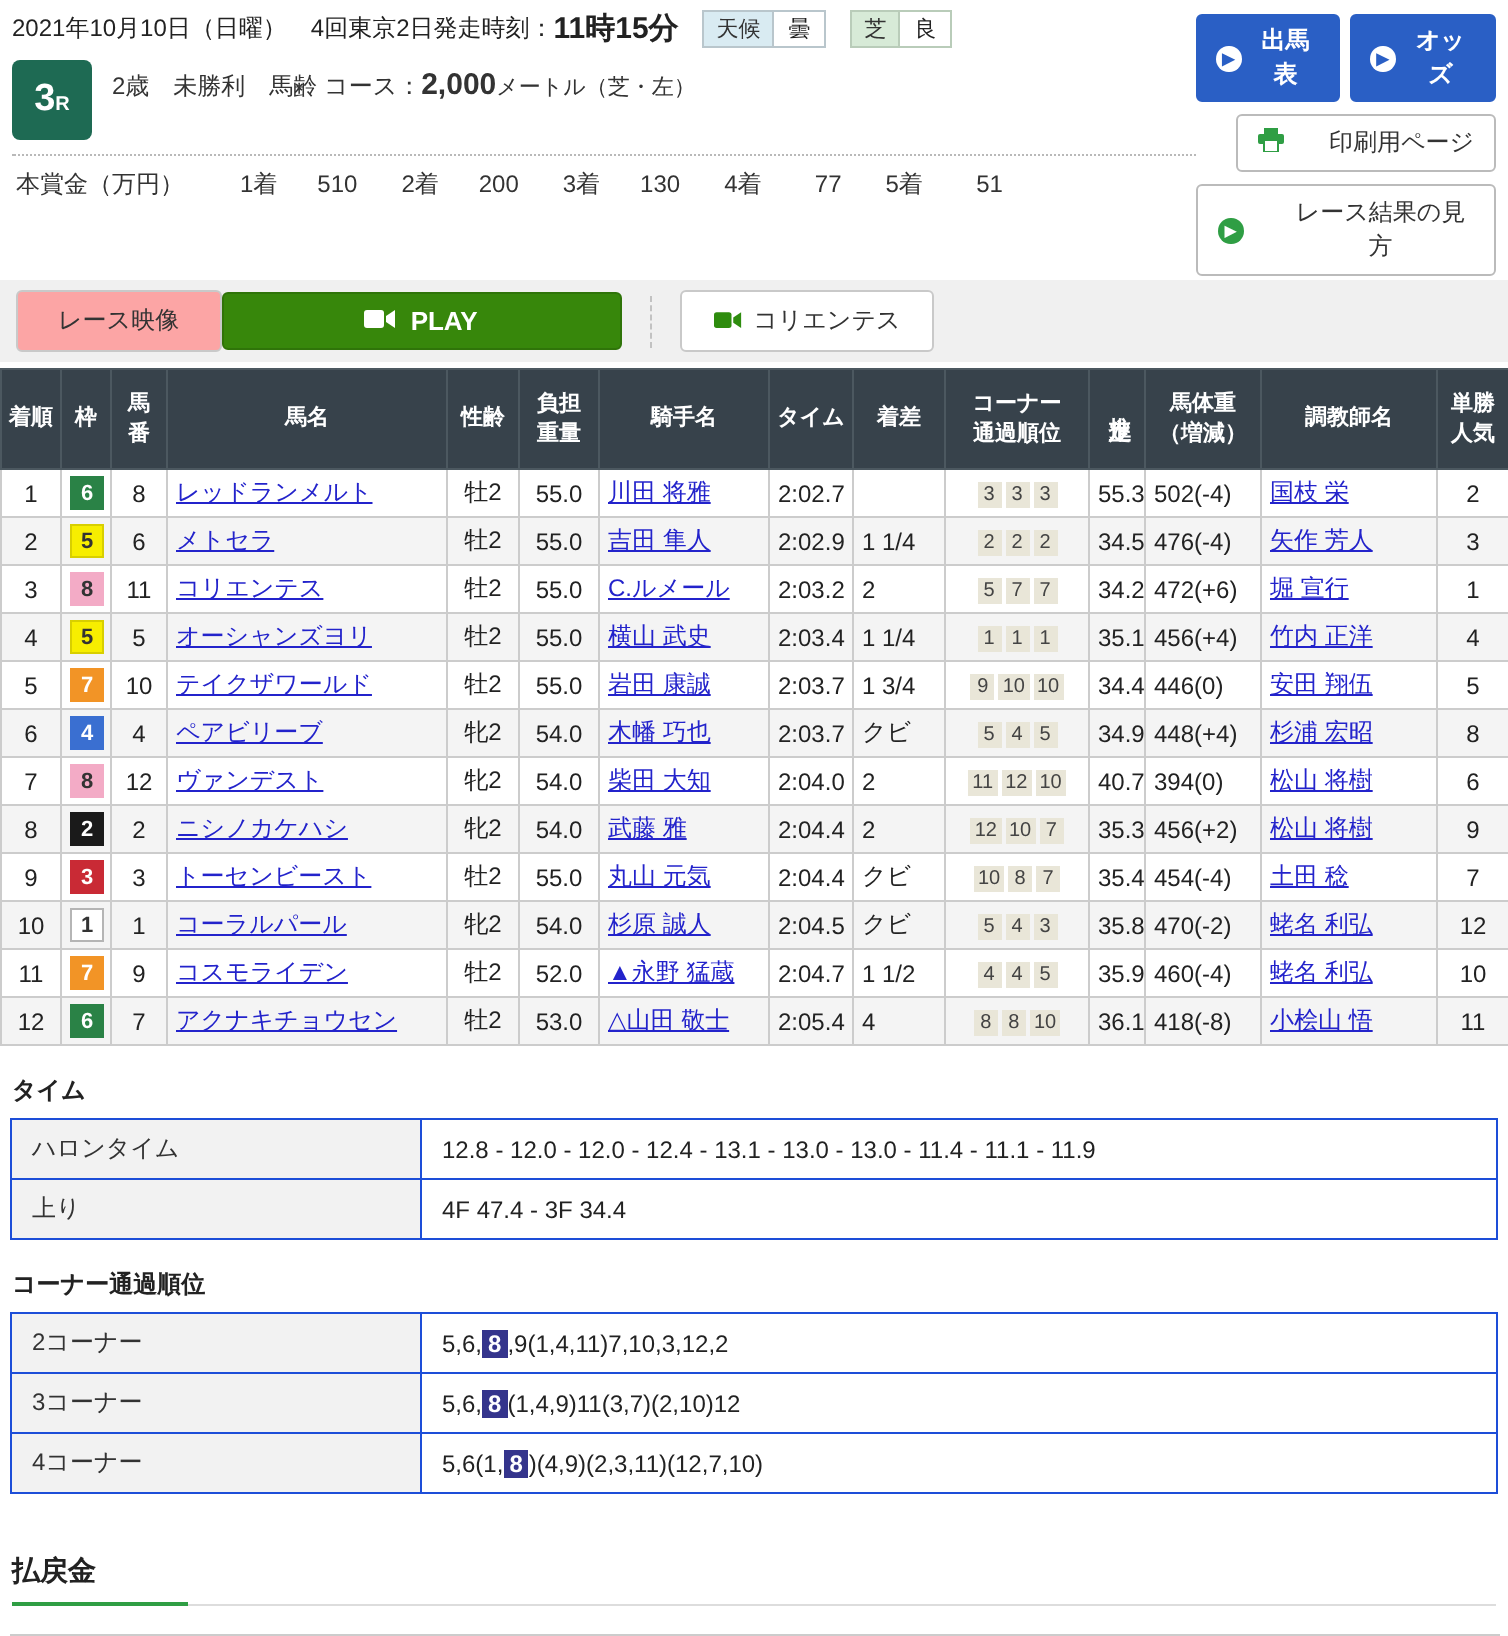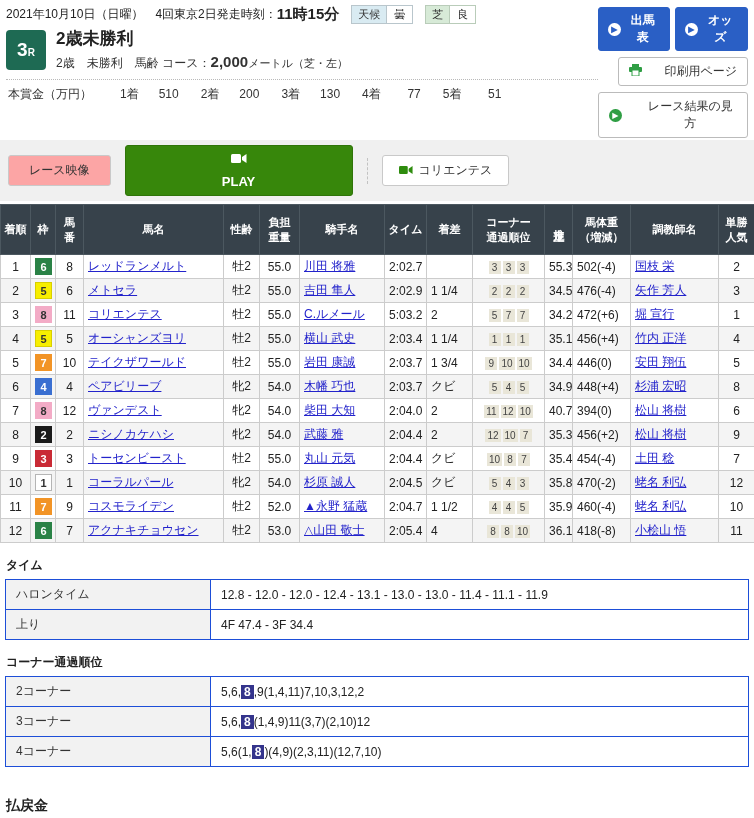--- a/index.html
+++ b/index.html
@@ -48,22 +48,22 @@
   .btn-line { background:#fff; border:1px solid #bbb; border-radius:3px; color:#333; font-size:12px;
               padding:5px 10px; display:inline-flex; align-items:center; gap:22px; cursor:pointer;justify-content:space-between; }
   .circ-g { width:13px; height:13px; border-radius:50%; background:#2f9e44; color:#fff;
             font-size:8px; line-height:13px; text-align:center; display:inline-block; }
 
   
   .videobar { background:#f0f0f0; padding:5px 8px; display:flex; align-items:center; margin-top:2px; }
   .btn-video { background:#fca5a5; border:1px solid #c9c9c9; border-radius:3px; font-size:12px; color:#333;
                padding:6px 20px; cursor:pointer; }
   .btn-play { background:#37870b; border:1px solid #2f7409; border-radius:3px; color:#fff; font-weight:bold;
-              font-size:13px; width:228px; margin-left:14px; padding:6px 0; display:inline-flex;
-              align-items:center; justify-content:center; gap:7px; cursor:pointer;flex-direction:column; }
+              font-size:13px; width:200px; padding:6px 0; display:inline-flex;
+              align-items:center; justify-content:center; gap:7px; cursor:pointer; }
   .vsep { border-left:1px dashed #c2c2c2; height:26px; margin:0 14px; }
   .btn-patrol { background:#fff; border:1px solid #c9c9c9; border-radius:3px; font-size:12px; color:#333;
                 padding:6px 16px; display:inline-flex; align-items:center; gap:6px; cursor:pointer; }
 
   
   table.results { border-collapse:collapse; width:754px; table-layout:fixed; margin-top:3px; }
   table.results th { background:#37424b; color:#fff; font-weight:bold; font-size:11px;
                      border:1px solid #4c5860; text-align:center; vertical-align:middle;
                      padding:3px 1px; white-space:pre-line; line-height:1.3; height:50px; }
   table.results th.vert span { writing-mode:vertical-rl; text-orientation:upright; line-height:1; letter-spacing:1px; }
@@ -117,21 +117,20 @@
           <span class="v">良</span>
         </span>
       </div>
 
       <div class="racebar">
         <div class="rnum">
           <span class="n">3</span>
           <span class="r">R</span>
         </div>
         <div>
-          <div class="rtitle">2歳未勝利</div>
           <div class="rcond">
             <span>2歳　未勝利　馬齢</span>
             <span class="course-label">コース：</span><span class="course-val">2,000</span><span class="course-unit">メートル（芝・左）</span>
           </div>
         </div>
       </div>
 
       <div class="dotline"></div>
       <div class="prizeline">
         <span class="plabel">本賞金（万円）</span><span id="prize-list"><span class="prize-place">1着</span><span class="prize-amt">510</span><span class="prize-place">2着</span><span class="prize-amt">200</span><span class="prize-place">3着</span><span class="prize-amt">130</span><span class="prize-place">4着</span><span class="prize-amt">77</span><span class="prize-place">5着</span><span class="prize-amt">51</span></span>
@@ -265,21 +264,21 @@
           <td class="c">3</td>
         </tr>
         <tr>
           <td class="c">3</td>
           <td class="c"><span class="waku" style="background: rgb(243, 171, 198); color: rgb(51, 51, 51); border-color: rgb(243, 171, 198);">8</span></td>
           <td class="c">11</td>
           <td class="l"><a class="lnk">コリエンテス</a></td>
           <td class="c">牡2</td>
           <td class="c">55.0</td>
           <td class="l"><a class="lnk">C.ルメール</a></td>
-          <td class="l">5:03.2</td>
+          <td class="l">2:03.2</td>
           <td class="l">2</td>
           <td class="c"><span class="corner-box">5</span><span class="corner-box">7</span><span class="corner-box">7</span></td>
           <td class="c">34.2</td>
           <td class="l">472(+6)</td>
           <td class="l"><a class="lnk">堀 宣行</a></td>
           <td class="c">1</td>
         </tr>
         <tr>
           <td class="c">4</td>
           <td class="c"><span class="waku" style="background: rgb(247, 238, 0); color: rgb(51, 51, 51); border-color: rgb(216, 207, 0);">5</span></td>

